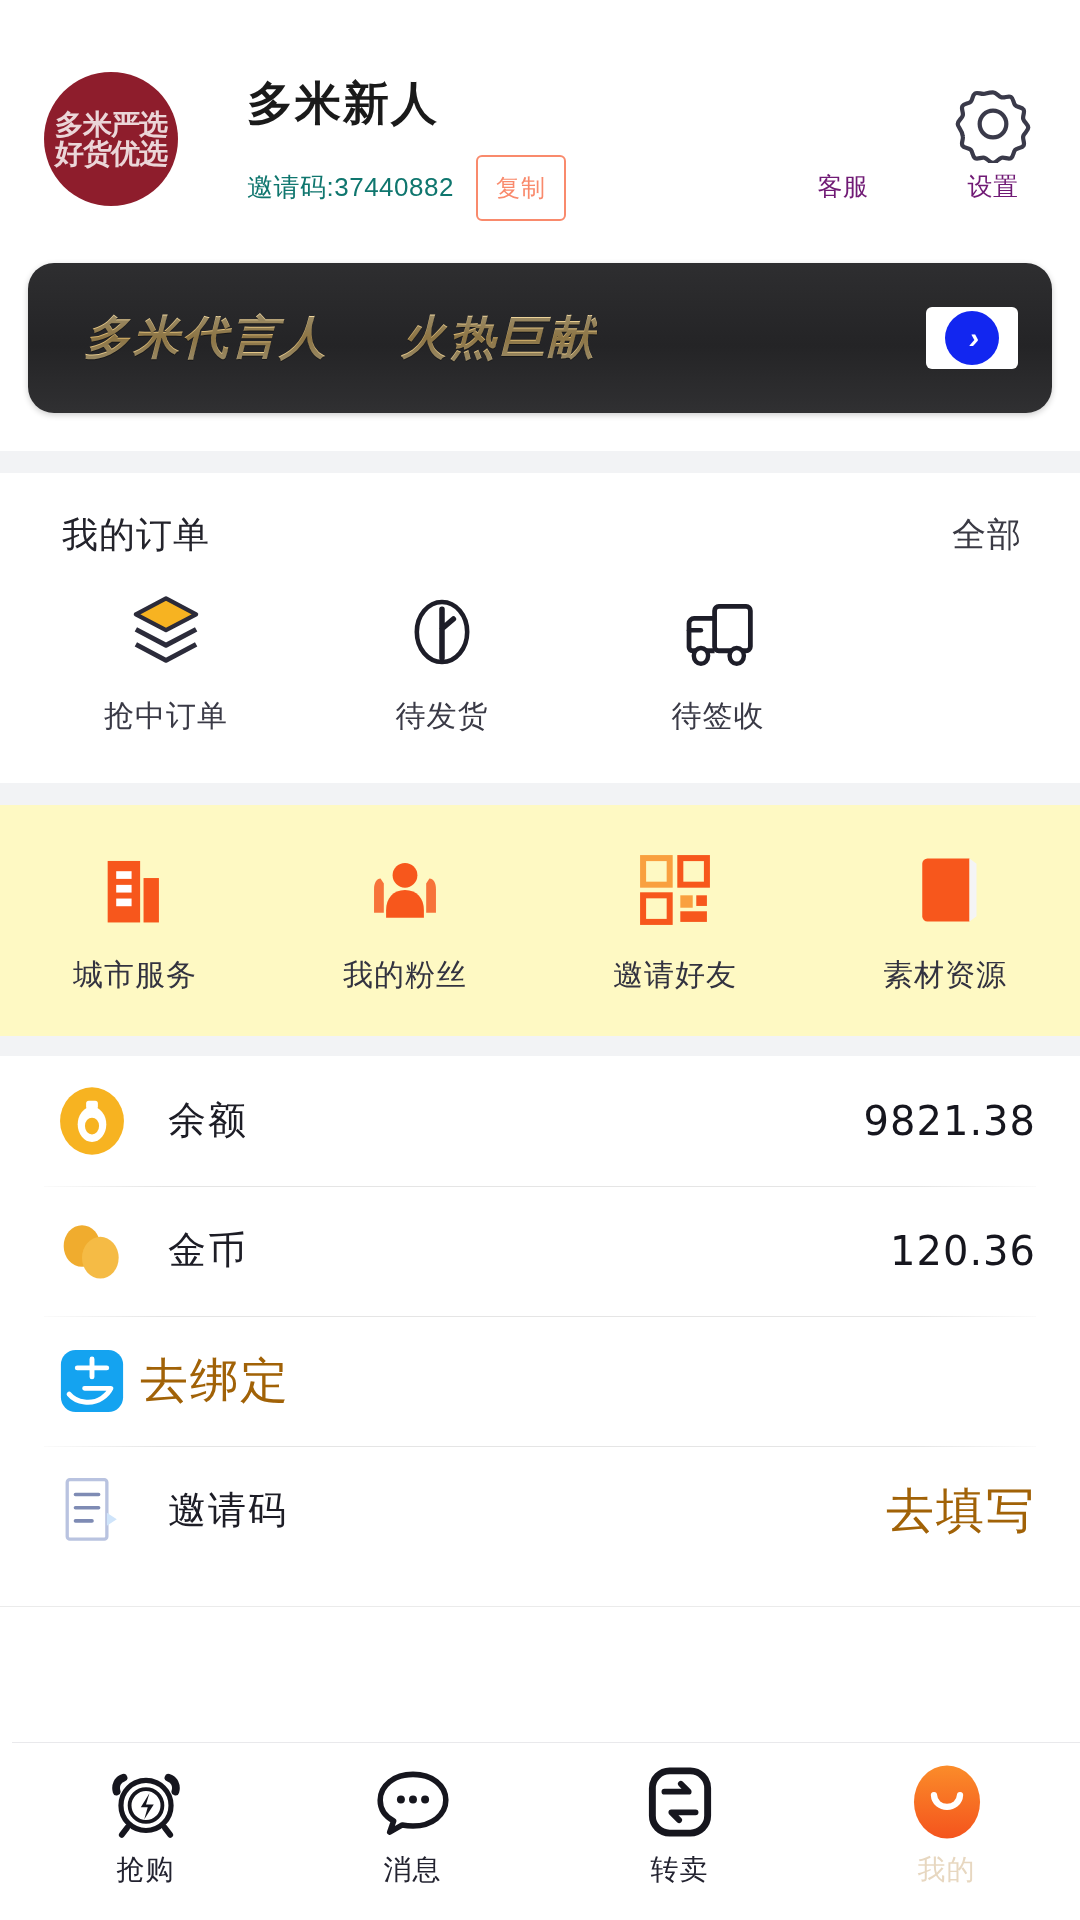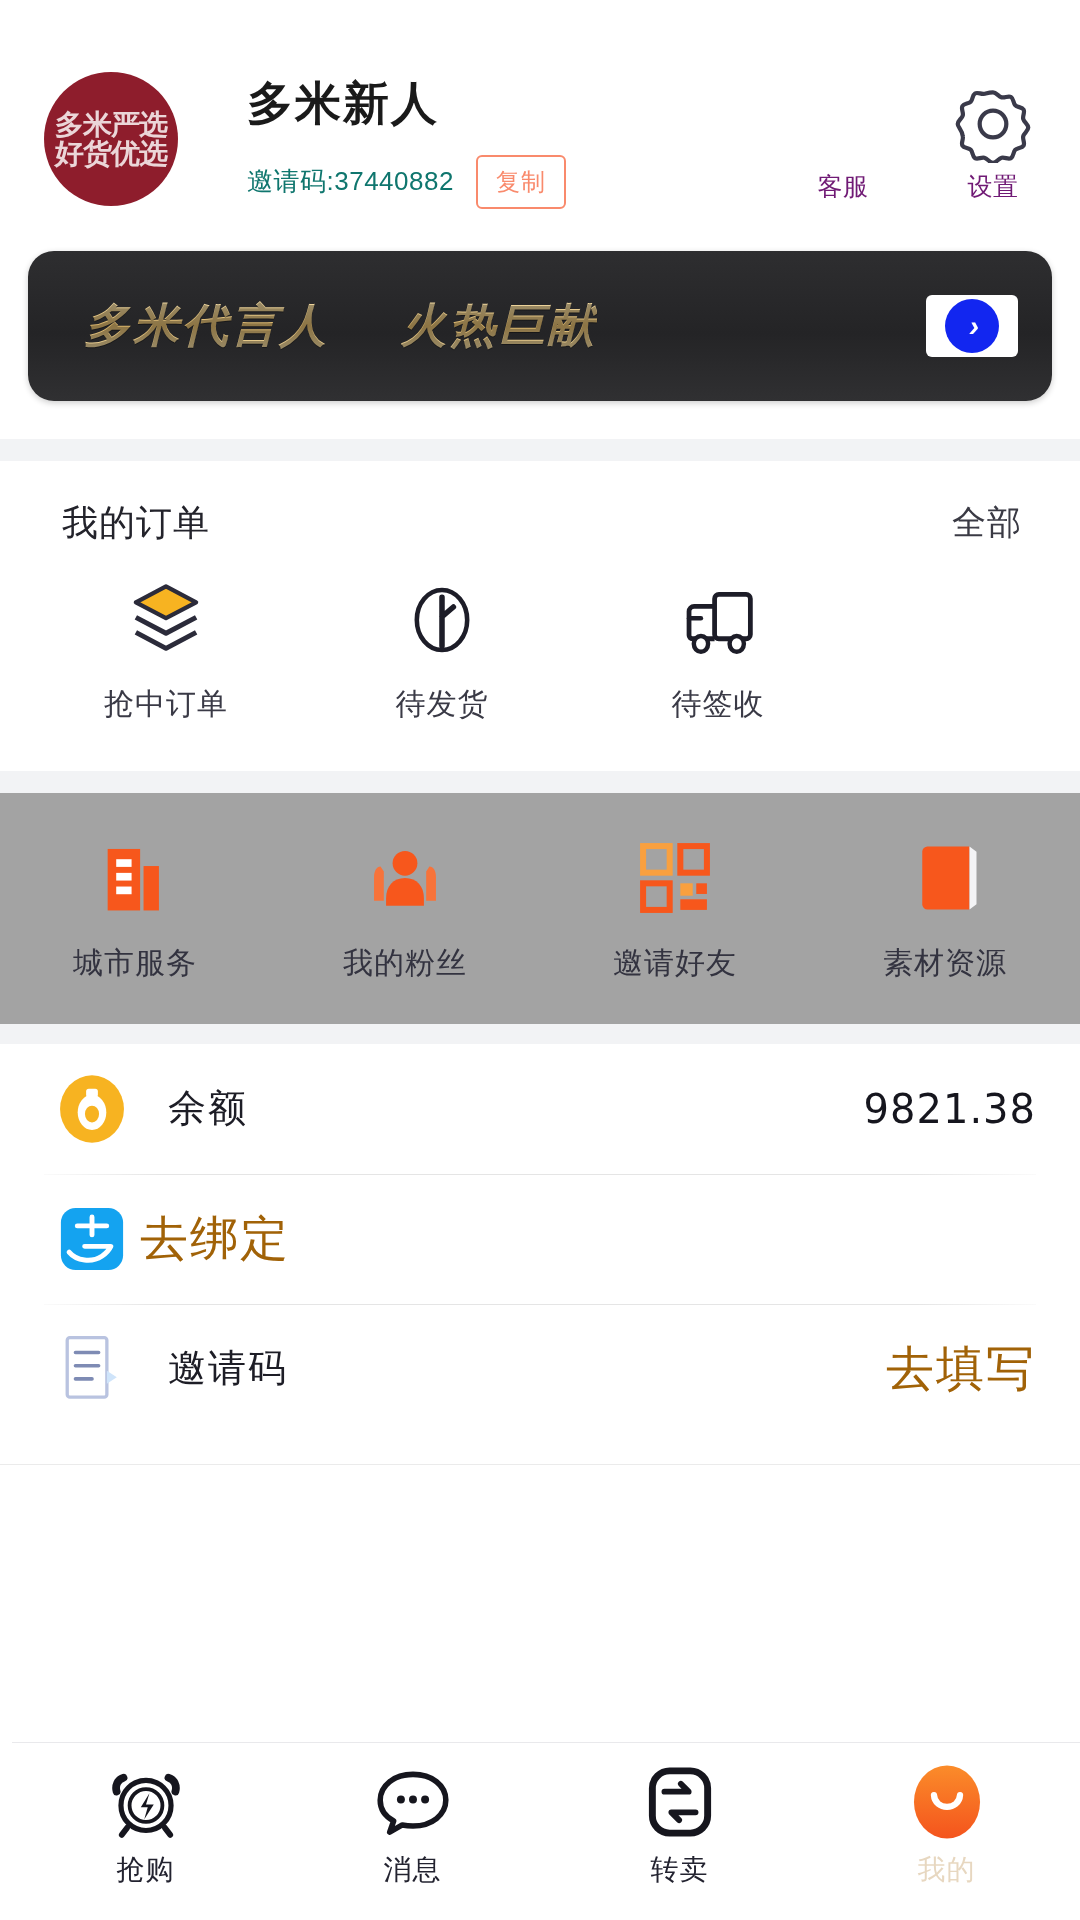--- a/index.html
+++ b/index.html
@@ -32,21 +32,21 @@
   }
   .id-row { display: flex; align-items: center; margin-top: 26px; }
   .id-text {
     font-size: 26px; color: #0f766e; letter-spacing: .5px;
     filter: blur(.35px);
   }
   .copy-btn {
     margin-left: 22px;
     border: 2px solid #f98a6c;
     border-radius: 6px;
-    padding: 9px 18px;
+    padding: 15px 18px;
     font-size: 24px;
     color: #f98a6c;
     background: #fff;
     filter: blur(.5px);
     letter-spacing: 1px;
   }
   .hd-actions { display: flex; align-items: flex-start; gap: 64px; padding-top: 10px; }
   .hd-act { width: 86px; text-align: center; }
   .hd-act .icon-slot { height: 84px; display: flex; align-items: center; justify-content: center; }
   .hd-act .lbl {
@@ -100,21 +100,21 @@
   .orders-grid { display: flex; padding: 30px 0 0 0; }
   .order-item { width: 260px; text-align: center; margin-left: 16px; }
   .order-item:first-child { margin-left: 36px; }
   .order-icn { height: 84px; display: flex; align-items: center; justify-content: center; }
   .order-lbl {
     margin-top: 22px; font-size: 30px; color: #3a3a46;
     letter-spacing: 1px; filter: blur(.45px);
   }
 
   
-  .features { display: flex; padding: 44px 0 40px 0; background: #a3a3a3; }
+  .features { display: flex; padding: 44px 0 40px 0; background: #fef9c3; }
   .feat { flex: 1 1 0; text-align: center; }
   .feat-icn { height: 82px; display: flex; align-items: center; justify-content: center; }
   .feat-lbl {
     margin-top: 24px; font-size: 30px; color: #333340;
     letter-spacing: 1px; filter: blur(.45px);
   }
 
   
   .assets { background: #fff; padding: 0 0 0 0; }
   .arow {
@@ -321,20 +321,30 @@
           <ellipse cx="22" cy="22" rx="19" ry="20" fill="#f7b321"></ellipse>
           <ellipse cx="22" cy="24" rx="8.5" ry="10.5" fill="#fff"></ellipse>
           <ellipse cx="22" cy="25" rx="4.2" ry="5" fill="#f7b321"></ellipse>
           <rect x="18.5" y="10" width="7" height="5" rx="1.6" fill="#fff"></rect>
         </svg>
       </div>
       <div class="arow-lbl">余额</div>
       <div class="arow-val">9821.38</div>
     </div>
 
+    <div class="arow">
+      <div class="arow-ic">
+        <svg width="74" height="70" viewBox="0 0 44 42">
+          <ellipse cx="16" cy="18" rx="11" ry="12.5" fill="#f0ac2e"></ellipse>
+          <ellipse cx="27" cy="25" rx="11" ry="12.5" fill="#f5bb45"></ellipse>
+        </svg>
+      </div>
+      <div class="arow-lbl">金币</div>
+      <div class="arow-val">120.36</div>
+    </div>
 
     <div class="arow">
       <div class="arow-ic">
         <svg width="72" height="72" viewBox="0 0 44 44">
           <rect x="3" y="3" width="38" height="38" rx="9" fill="#14a3f0"></rect>
           <path d="M13 14 h18" stroke="#fff" stroke-width="3" stroke-linecap="round"></path>
           <path d="M22 8.5 v11" stroke="#fff" stroke-width="3" stroke-linecap="round"></path>
           <path d="M8 30c4.5 5.5 14 6.5 20 2.5 4-2.7 5.5-6 5.5-6H17.5" stroke="#fff" stroke-width="3" fill="none" stroke-linecap="round" stroke-linejoin="round"></path>
         </svg>
       </div>

